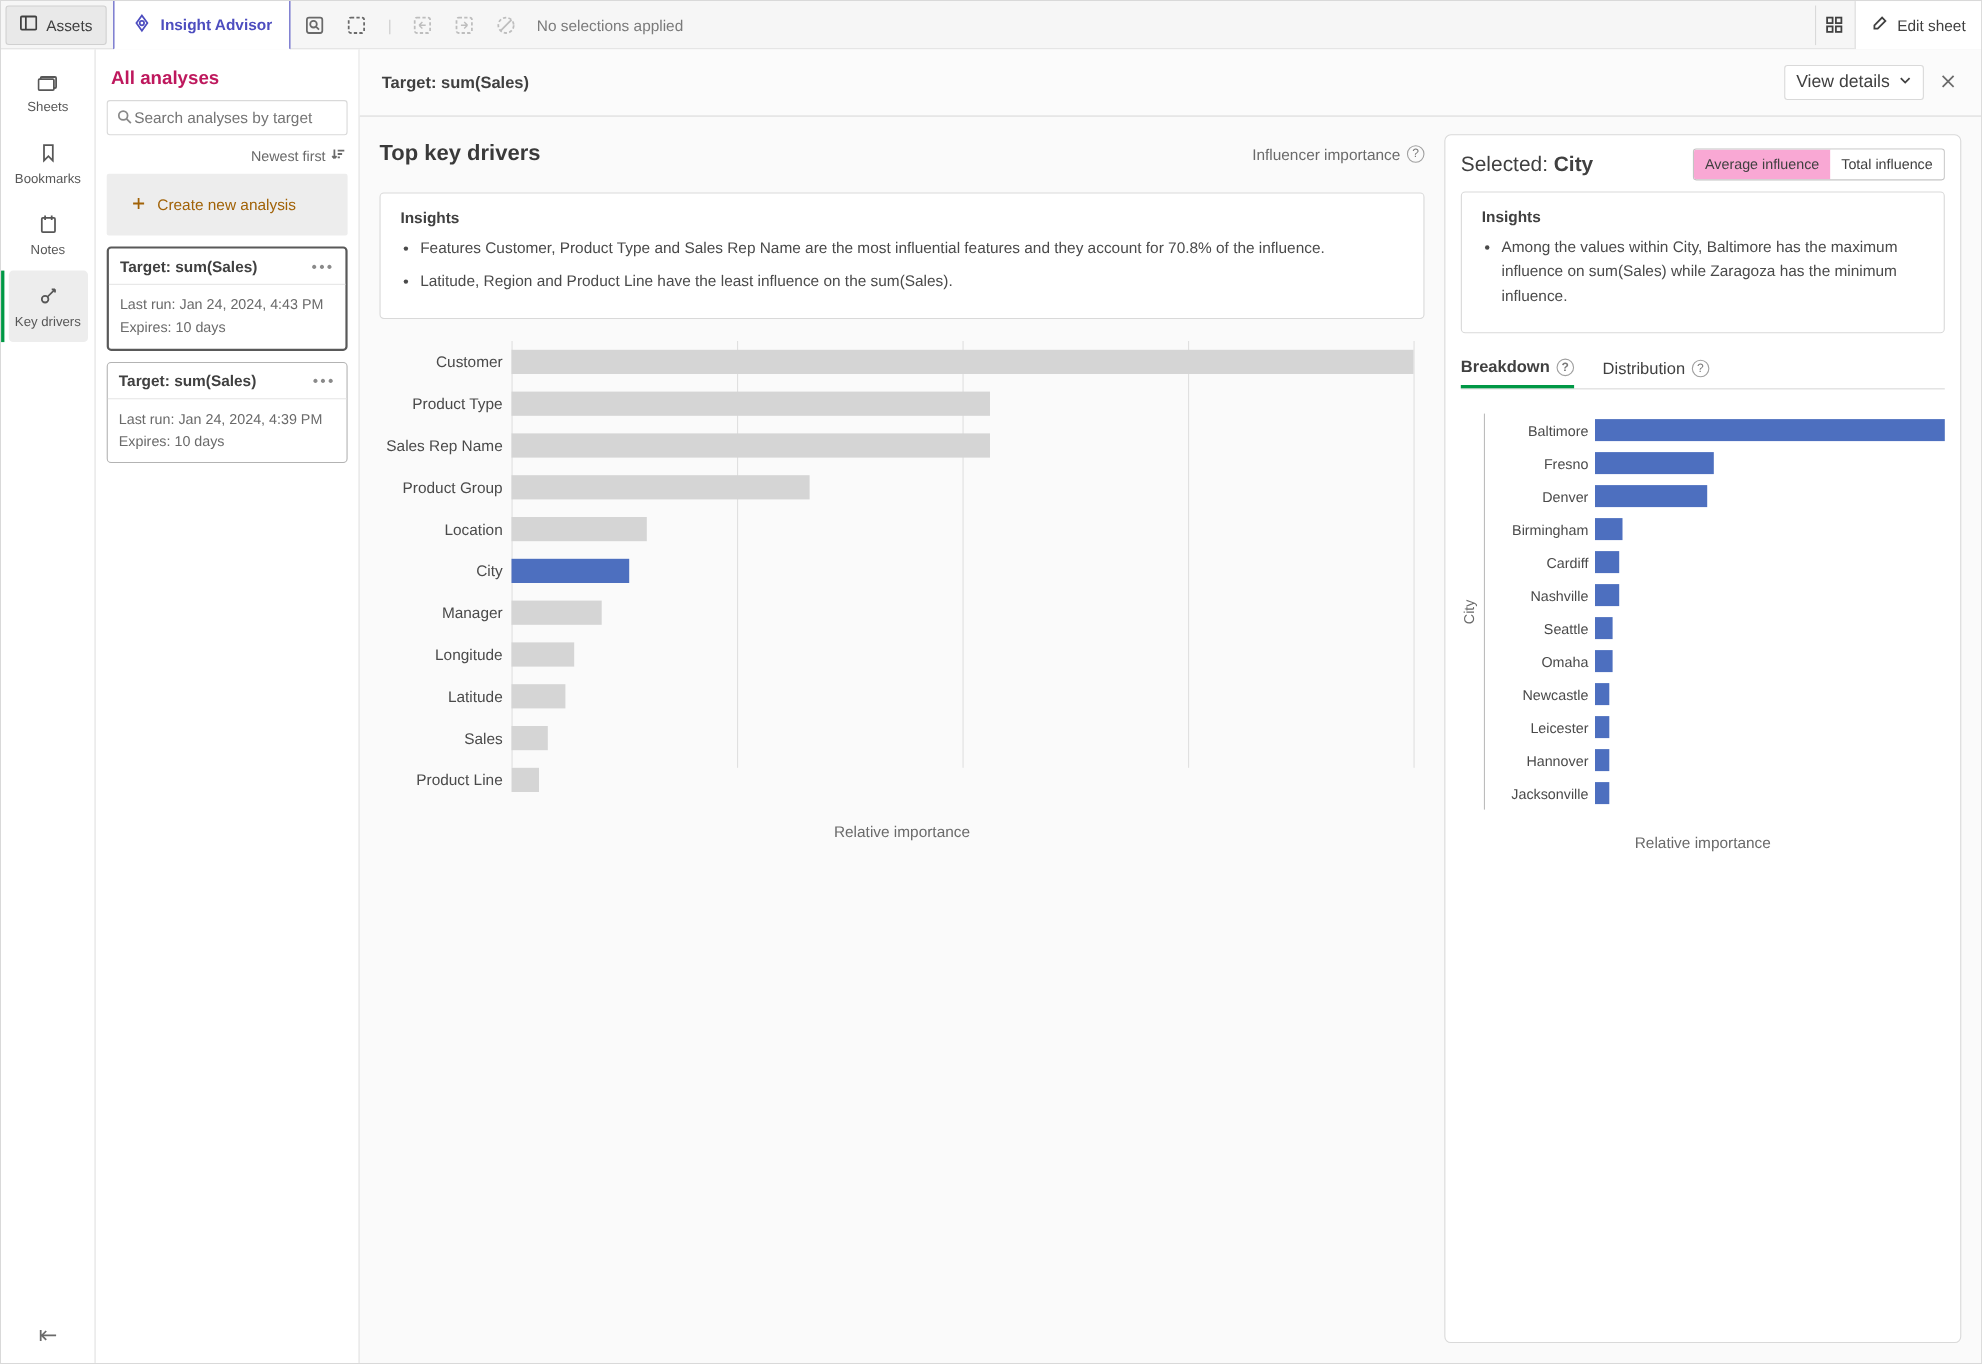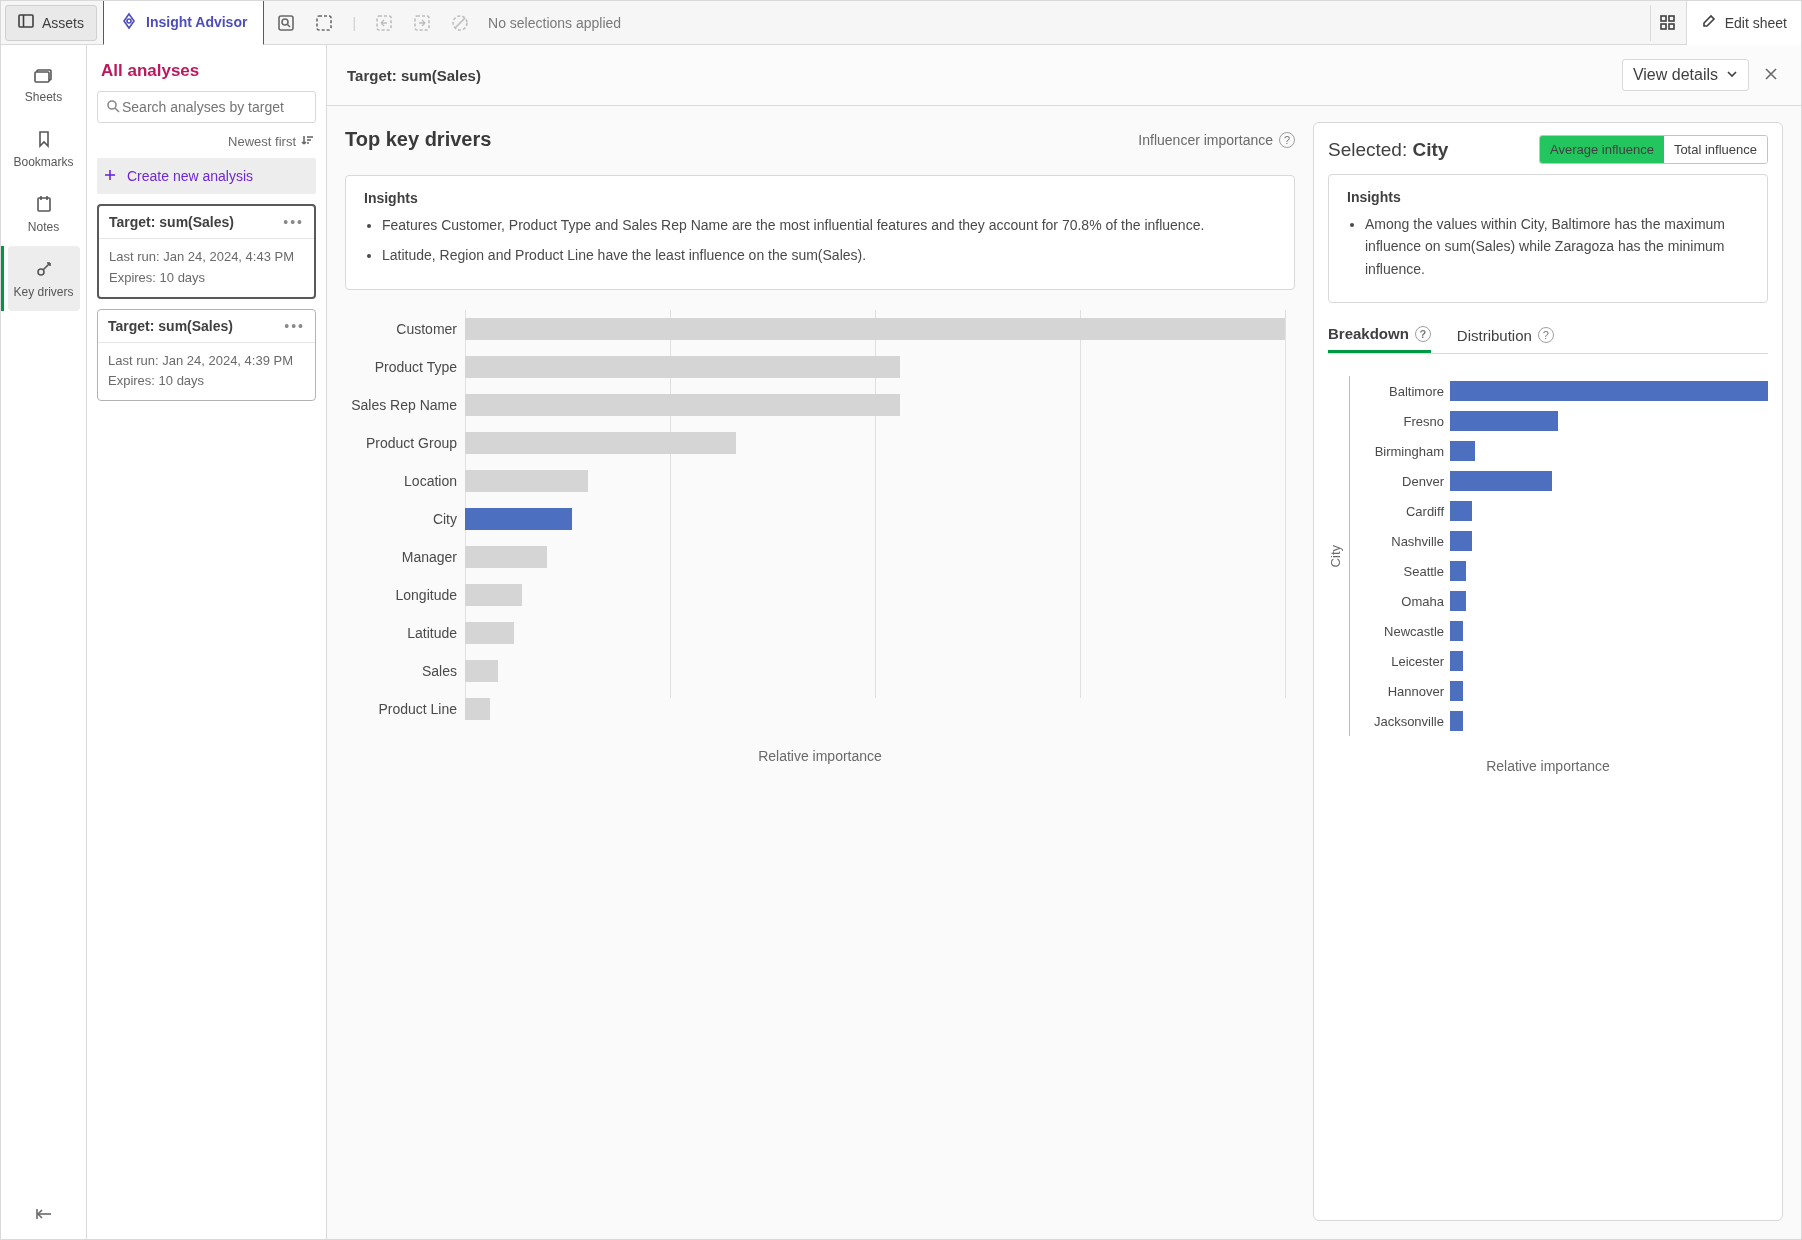--- a/index.html
+++ b/index.html
@@ -36,21 +36,21 @@
   .rail-item.active{background:#ededed;}
   .rail .collapse-icon{margin-top:auto;margin-bottom:14px;width:22px;height:22px;display:flex;align-items:center;justify-content:center;cursor:pointer;color:#6a6a6a;}
   svg{fill:none;stroke:currentColor;stroke-width:1.6;}
 
   
   .analyses{width:240px;border-right:1px solid var(--border);background:#fff;display:flex;flex-direction:column;padding:10px 10px;}
   .analyses h2{margin:6px 4px 10px;font-size:17px;font-weight:600;color:#be185d;}
   .search{display:flex;align-items:center;border:1px solid var(--border);border-radius:3px;height:32px;padding:0 8px;color:#8a8a8a;}
   .search input{border:none;outline:none;flex:1;font-size:14px;color:#6a6a6a;background:transparent;}
   .sort-row{display:flex;justify-content:flex-end;align-items:center;padding:10px 2px 8px;color:#6a6a6a;font-size:13px;gap:4px;}
-  .create-btn{display:flex;align-items:center;gap:10px;background:#ededed;border-radius:2px;height:36px;padding:0 6px;color:#6d28d9;cursor:pointer;font-size:14px;margin-bottom:10px;}
+  .create-btn{display:flex;align-items:center;gap:10px;background:#ededed;border-radius:2px;height:56px;padding:0 22px;color:#a16207;cursor:pointer;font-size:14px;margin-bottom:10px;}
   .card{border:1px solid #b3b3b3;border-radius:4px;margin-bottom:10px;background:#fff;}
   .card.active{border:2px solid #595959;}
   .card-h{display:flex;align-items:center;justify-content:space-between;padding:8px 10px;border-bottom:1px solid #e6e6e6;}
   .card-h .t{font-weight:600;font-size:14px;}
   .card-h .more{color:#8a8a8a;cursor:pointer;letter-spacing:2px;}
   .card-b{padding:8px 10px;font-size:13px;color:#6a6a6a;line-height:1.6;}
 
   
   .main{flex:1;display:flex;flex-direction:column;background:#fafafa;min-width:0;}
   .main-header{display:flex;align-items:center;justify-content:space-between;padding:14px 20px;border-bottom:1px solid var(--border);background:#fbfbfb;}
@@ -83,21 +83,21 @@
   .hbar-bar{height:22px;background:#d5d5d5;}
   .hbar-bar.blue{background:#4d6fbf;}
   .hbar-xlabel{text-align:center;margin-top:20px;font-size:14px;color:#6a6a6a;}
 
   
   .selected-row{display:flex;align-items:center;justify-content:space-between;margin-bottom:10px;}
   .selected-row .sel-title{font-size:19px;}
   .selected-row .sel-title .strong{font-weight:700;}
   .toggle-group{display:flex;border:1px solid #c4c4c4;border-radius:3px;overflow:hidden;font-size:13px;}
   .toggle-btn{padding:6px 10px;background:#fff;cursor:pointer;}
-  .toggle-btn.active{background:#22c55e;text-align:right;}
+  .toggle-btn.active{background:#f9a8d4;text-align:right;}
   .tabs-row{display:flex;gap:26px;margin-top:14px;border-bottom:1px solid var(--border);}
   .tab{display:flex;align-items:center;gap:6px;padding:8px 0;font-size:15px;cursor:pointer;}
   .tab.active{border-bottom:3px solid var(--green);font-weight:600;}
   .ylab{writing-mode:vertical-rl;transform:rotate(180deg);font-size:13px;color:#6a6a6a;display:inline-block;margin-right:6px;}
 
   .breakdown-chart{display:flex;align-items:stretch;margin-top:22px;}
   .bd-left{display:flex;align-items:center;}
   .bd-main{flex:1;}
   .bd-row{display:flex;align-items:center;height:30px;}
   .bd-label{width:100px;text-align:right;padding-right:6px;font-size:13px;color:#4a4a4a;}
@@ -432,32 +432,32 @@
                   </div>
                   <div class="bd-row">
                     <div class="bd-label">Fresno</div>
                     <div style="flex: 1 1 0%;">
                       <div class="bd-bar-wrap">
                         <div class="bd-bar" style="width: 34%;"></div>
                       </div>
                     </div>
                   </div>
                   <div class="bd-row">
+                    <div class="bd-label">Denver</div>
+                    <div style="flex: 1 1 0%;">
+                      <div class="bd-bar-wrap">
+                        <div class="bd-bar" style="width: 32%;"></div>
+                      </div>
+                    </div>
+                  </div>
+                  <div class="bd-row">
                     <div class="bd-label">Birmingham</div>
                     <div style="flex: 1 1 0%;">
                       <div class="bd-bar-wrap">
                         <div class="bd-bar" style="width: 8%;"></div>
-                      </div>
-                    </div>
-                  </div>
-                  <div class="bd-row">
-                    <div class="bd-label">Denver</div>
-                    <div style="flex: 1 1 0%;">
-                      <div class="bd-bar-wrap">
-                        <div class="bd-bar" style="width: 32%;"></div>
                       </div>
                     </div>
                   </div>
                   <div class="bd-row">
                     <div class="bd-label">Cardiff</div>
                     <div style="flex: 1 1 0%;">
                       <div class="bd-bar-wrap">
                         <div class="bd-bar" style="width: 7%;"></div>
                       </div>
                     </div>

